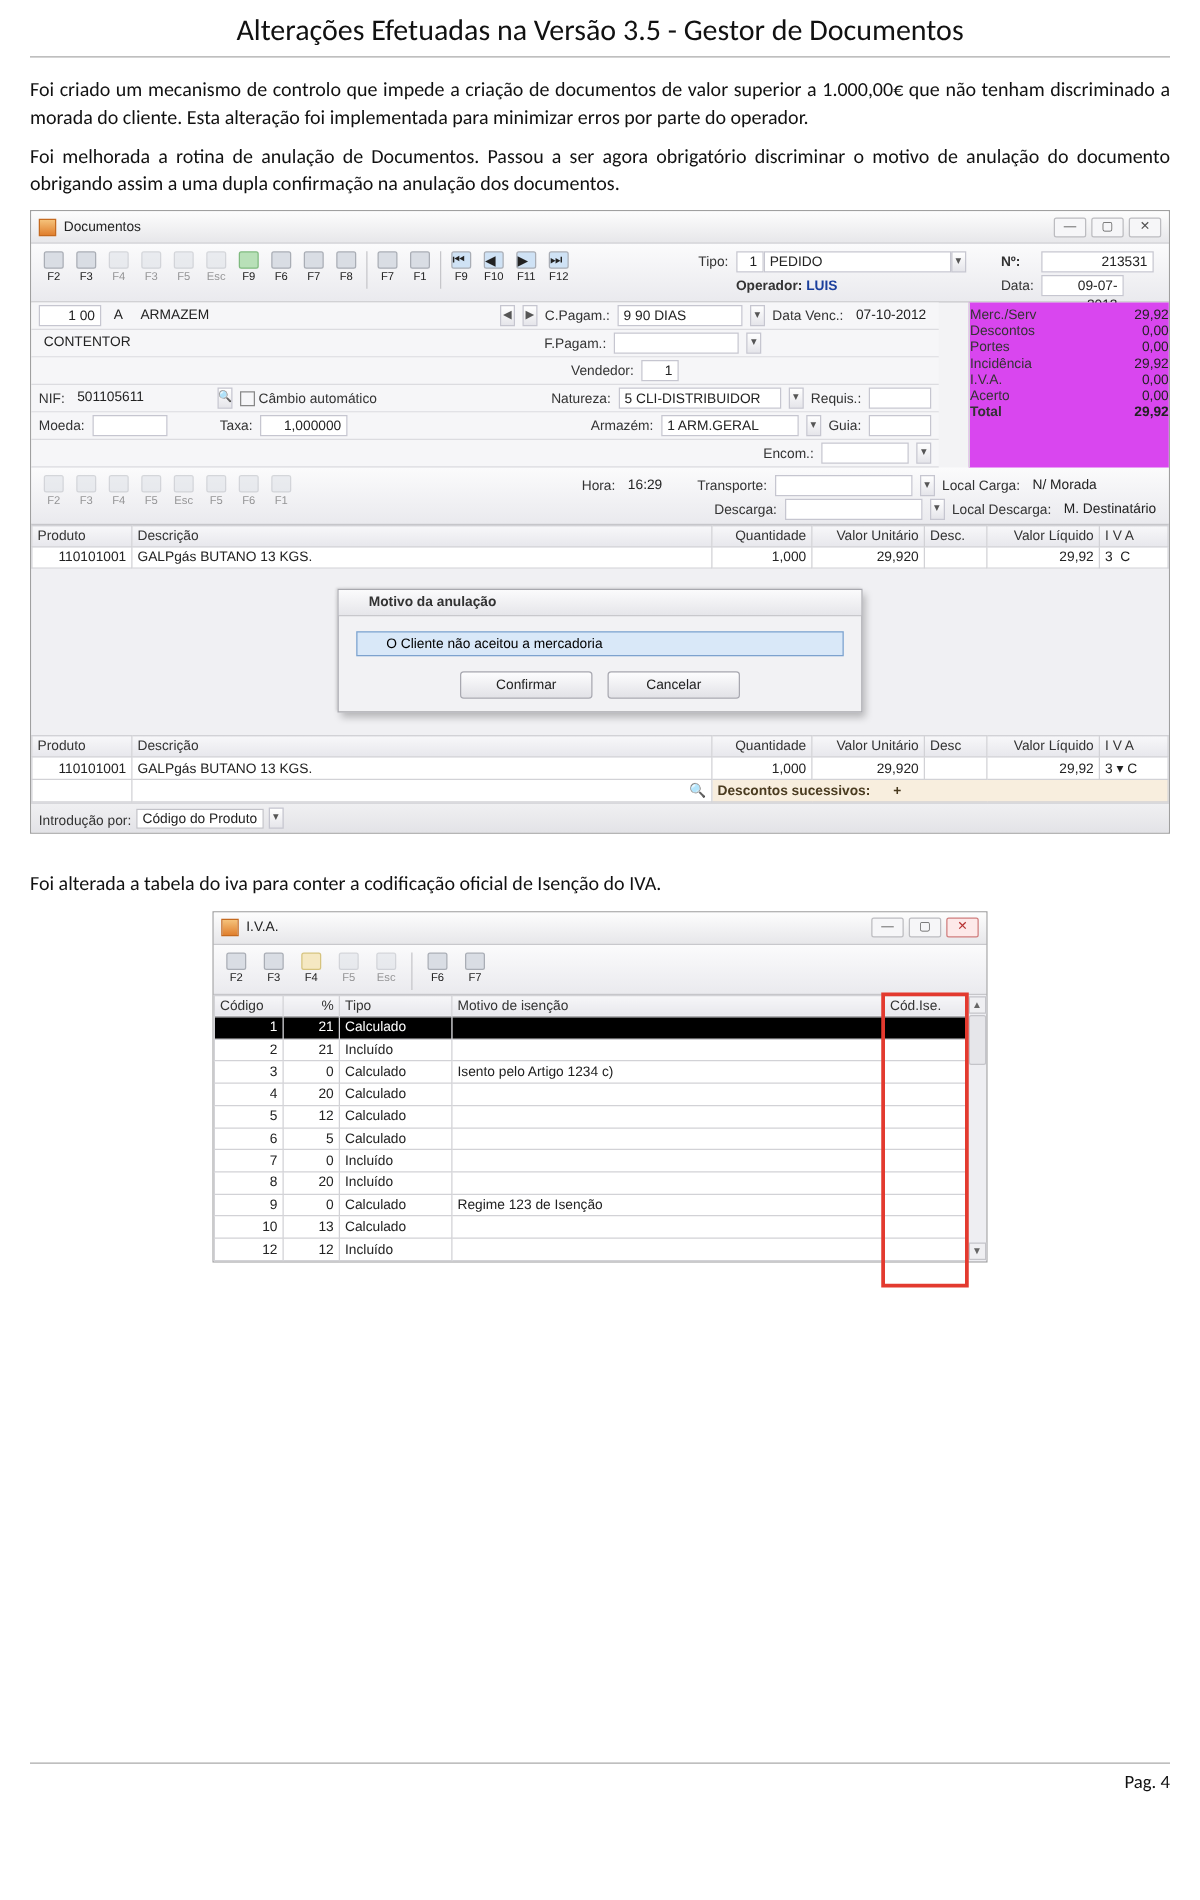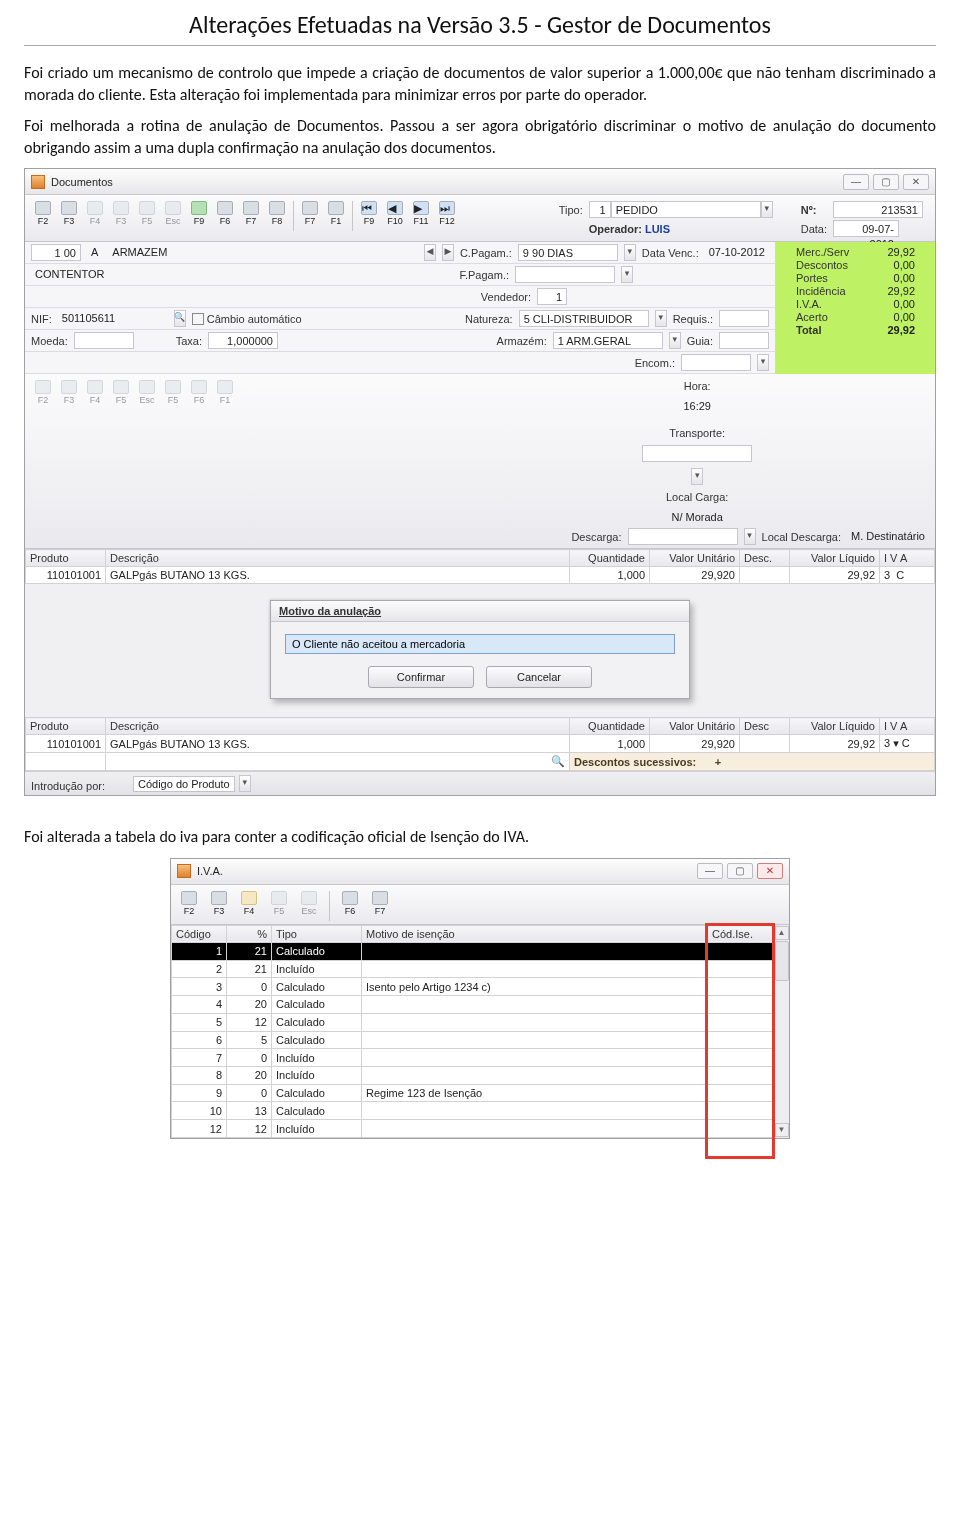--- a/index.html
+++ b/index.html
@@ -152,32 +152,31 @@
   .modal {
     width: 420px;
     margin: 12px auto;
     background: #f2f2f4;
     border: 1px solid #a8a8ae;
     box-shadow: 3px 4px 6px rgba(0,0,0,.25), -1px -1px 2px rgba(0,0,0,.1);
   }
   .modal .mtitle {
     background: linear-gradient(#fbfbfc,#e6e6ea);
     border-bottom: 1px solid #c8c8cc;
-    padding: 4px 8px;
+    padding: 4px 24px;
     font-weight: bold;
     color: #333;
-    text-decoration: underline;
   }
   .modal .mbody { padding: 12px 14px 10px 14px; }
   .modal .minput {
     width: 100%;
     height: 20px;
     border: 1px solid #7da2ce;
     background: #d9e8f8;
-    padding: 2px 6px;
+    padding: 2px 23px;
     font-size: 11px;
   }
   .modal .mbtns { display: flex; justify-content: center; gap: 12px; margin-top: 12px; }
   .modal .mbtn {
     width: 106px; height: 22px;
     background: linear-gradient(#fdfdfe,#e2e2e7);
     border: 1px solid #a8a8b0;
     border-radius: 3px;
     font-size: 11px;
     text-align: center;
@@ -188,21 +187,20 @@
     border-top: 1px solid #cfcfd4;
     padding: 3px 6px;
     display: flex;
     align-items: flex-end;
     gap: 4px;
   }
   .statusbar .sel {
     background: #fff;
     border: 1px solid #c2c2c8;
     padding: 1px 4px;
-    margin-left: 24px;
   }
   
   .iva-wrap { width: 620px; margin: 6px auto 40px auto; }
   .ivatbl th, .ivatbl td { font-size: 11px; }
   .ivatbl th { font-weight: bold; }
   .ivatbl tr.sel td {
     background: #000;
     color: #fff;
   }
   .redbox-wrap { position: relative; }
@@ -414,21 +412,21 @@
           <span class="val" style="width:50px"></span>
         </div>
         <div class="docrow">
           <span style="flex:1"></span>
           <span class="lbl">Encom.:</span>
           <span class="val" style="width:70px"></span>
           <span class="dd">▾</span>
         </div>
       </div>
 
-      <div style="width:160px;border-left:1px solid #d4d4d8;background:#bef264;padding:4px 20px;">
+      <div style="width:160px;border-left:1px solid #d4d4d8;background:#d946ef;padding:4px 0;margin-left:24px;">
         <div class="sumcol">
           <span class="k">Merc./Serv</span>
             <span class="v">29,92</span>
           <span class="k">Descontos</span>
             <span class="v">0,00</span>
           <span class="k">Portes</span>
             <span class="v">0,00</span>
           <span class="k">Incidência</span>
             <span class="v">29,92</span>
           <span class="k">I.V.A.</span>
@@ -471,21 +469,21 @@
             <div class="ico"></div>
             <div class="tlbl">F6</div>
           </div>
         <div class="tbtn dis">
             <div class="ico"></div>
             <div class="tlbl">F1</div>
           </div>
       </div>
       <div style="flex:1"></div>
       <div class="stack" style="gap:2px;padding-top:2px;">
-        <div style="display:flex;gap:6px;align-items:center;flex-direction:column;">
+        <div style="display:flex;gap:6px;align-items:center;">
           <span class="lbl">Hora:</span>
           <span class="valflat">16:29</span>
           <span style="width:12px"></span>
           <span class="lbl">Transporte:</span>
           <span class="val" style="width:110px"></span>
           <span class="dd">▾</span>
           <span class="lbl">Local Carga:</span>
           <span class="valflat">N/ Morada</span>
         </div>
         <div style="display:flex;gap:6px;align-items:center;">

